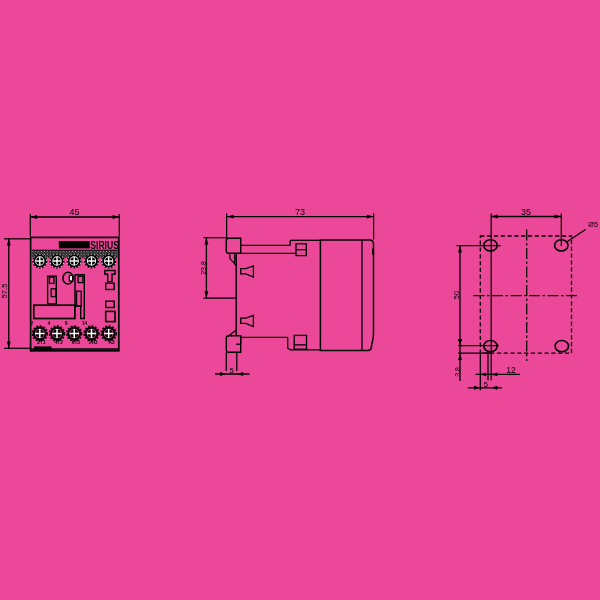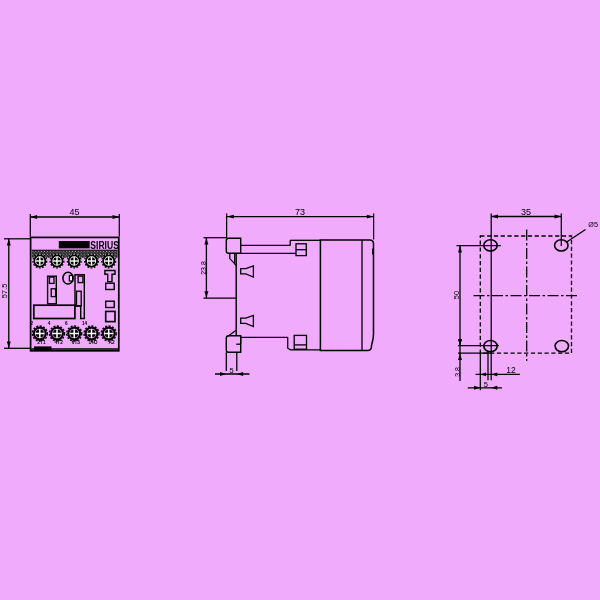--- a/index.html
+++ b/index.html
@@ -1,16 +1,16 @@
 <!DOCTYPE html>
 <html><head>
 <meta charset="utf-8">
 <style>
 html,body{margin:0;padding:0;background:#fff;}
-#page{width:600px;height:600px;position:relative;background:#f0abfc;overflow:hidden;}
+#page{width:600px;height:600px;position:relative;background:#ec4899;overflow:hidden;}
 svg{position:absolute;left:0;top:0;}
 text{font-family:"Liberation Sans",sans-serif;fill:#000;}
 </style>
 </head>
 <body>
 <div id="page">
 <svg width="600" height="600" viewBox="0 0 600 600">
 <defs>
 <pattern id="hatch" width="3.1" height="3.1" patternUnits="userSpaceOnUse">
 <rect width="3.1" height="3.1" fill="#000"></rect>

